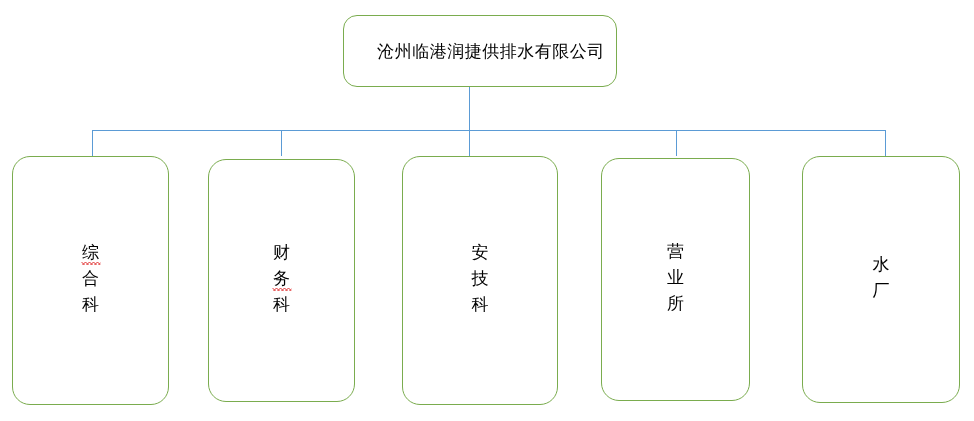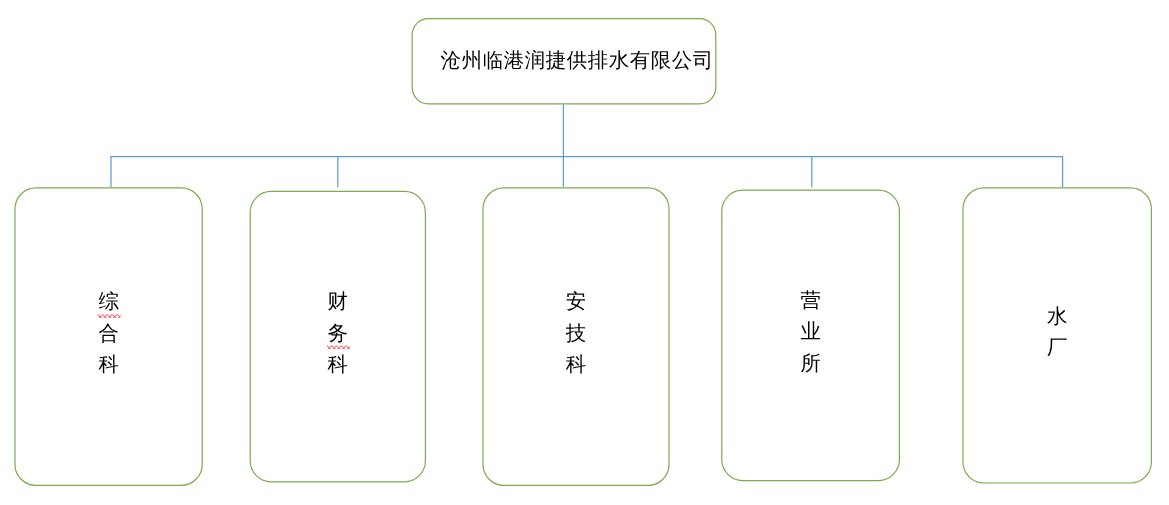--- a/index.html
+++ b/index.html
@@ -77,21 +77,21 @@
     background: #5b9bd5;
   }
   .conn-h { height: 1.4px; }
   .conn-v { width: 1.4px; }
 </style>
 </head>
 <body>
 
 <div id="chart-root">
 
-  <div class="node-box root" style="left:343px; top:15px; width:254px; height:72px;padding-left:22px;">
+  <div class="node-box root" style="left:343px; top:15px; width:274px; height:72px;padding-left:22px;">
     <span class="root-label">沧州临港润捷供排水有限公司</span>
   </div>
 
   <div class="conn conn-v" style="left:469px; top:87px; height:44px;"></div>
 
   <div class="conn conn-h" style="left:92px; top:130px; width:793px;"></div>
 
   <div class="conn conn-v" style="left:92px;  top:130px; height:26px;"></div>
   <div class="conn conn-v" style="left:281px; top:130px; height:26px;"></div>
   <div class="conn conn-v" style="left:469px; top:130px; height:26px;"></div>

